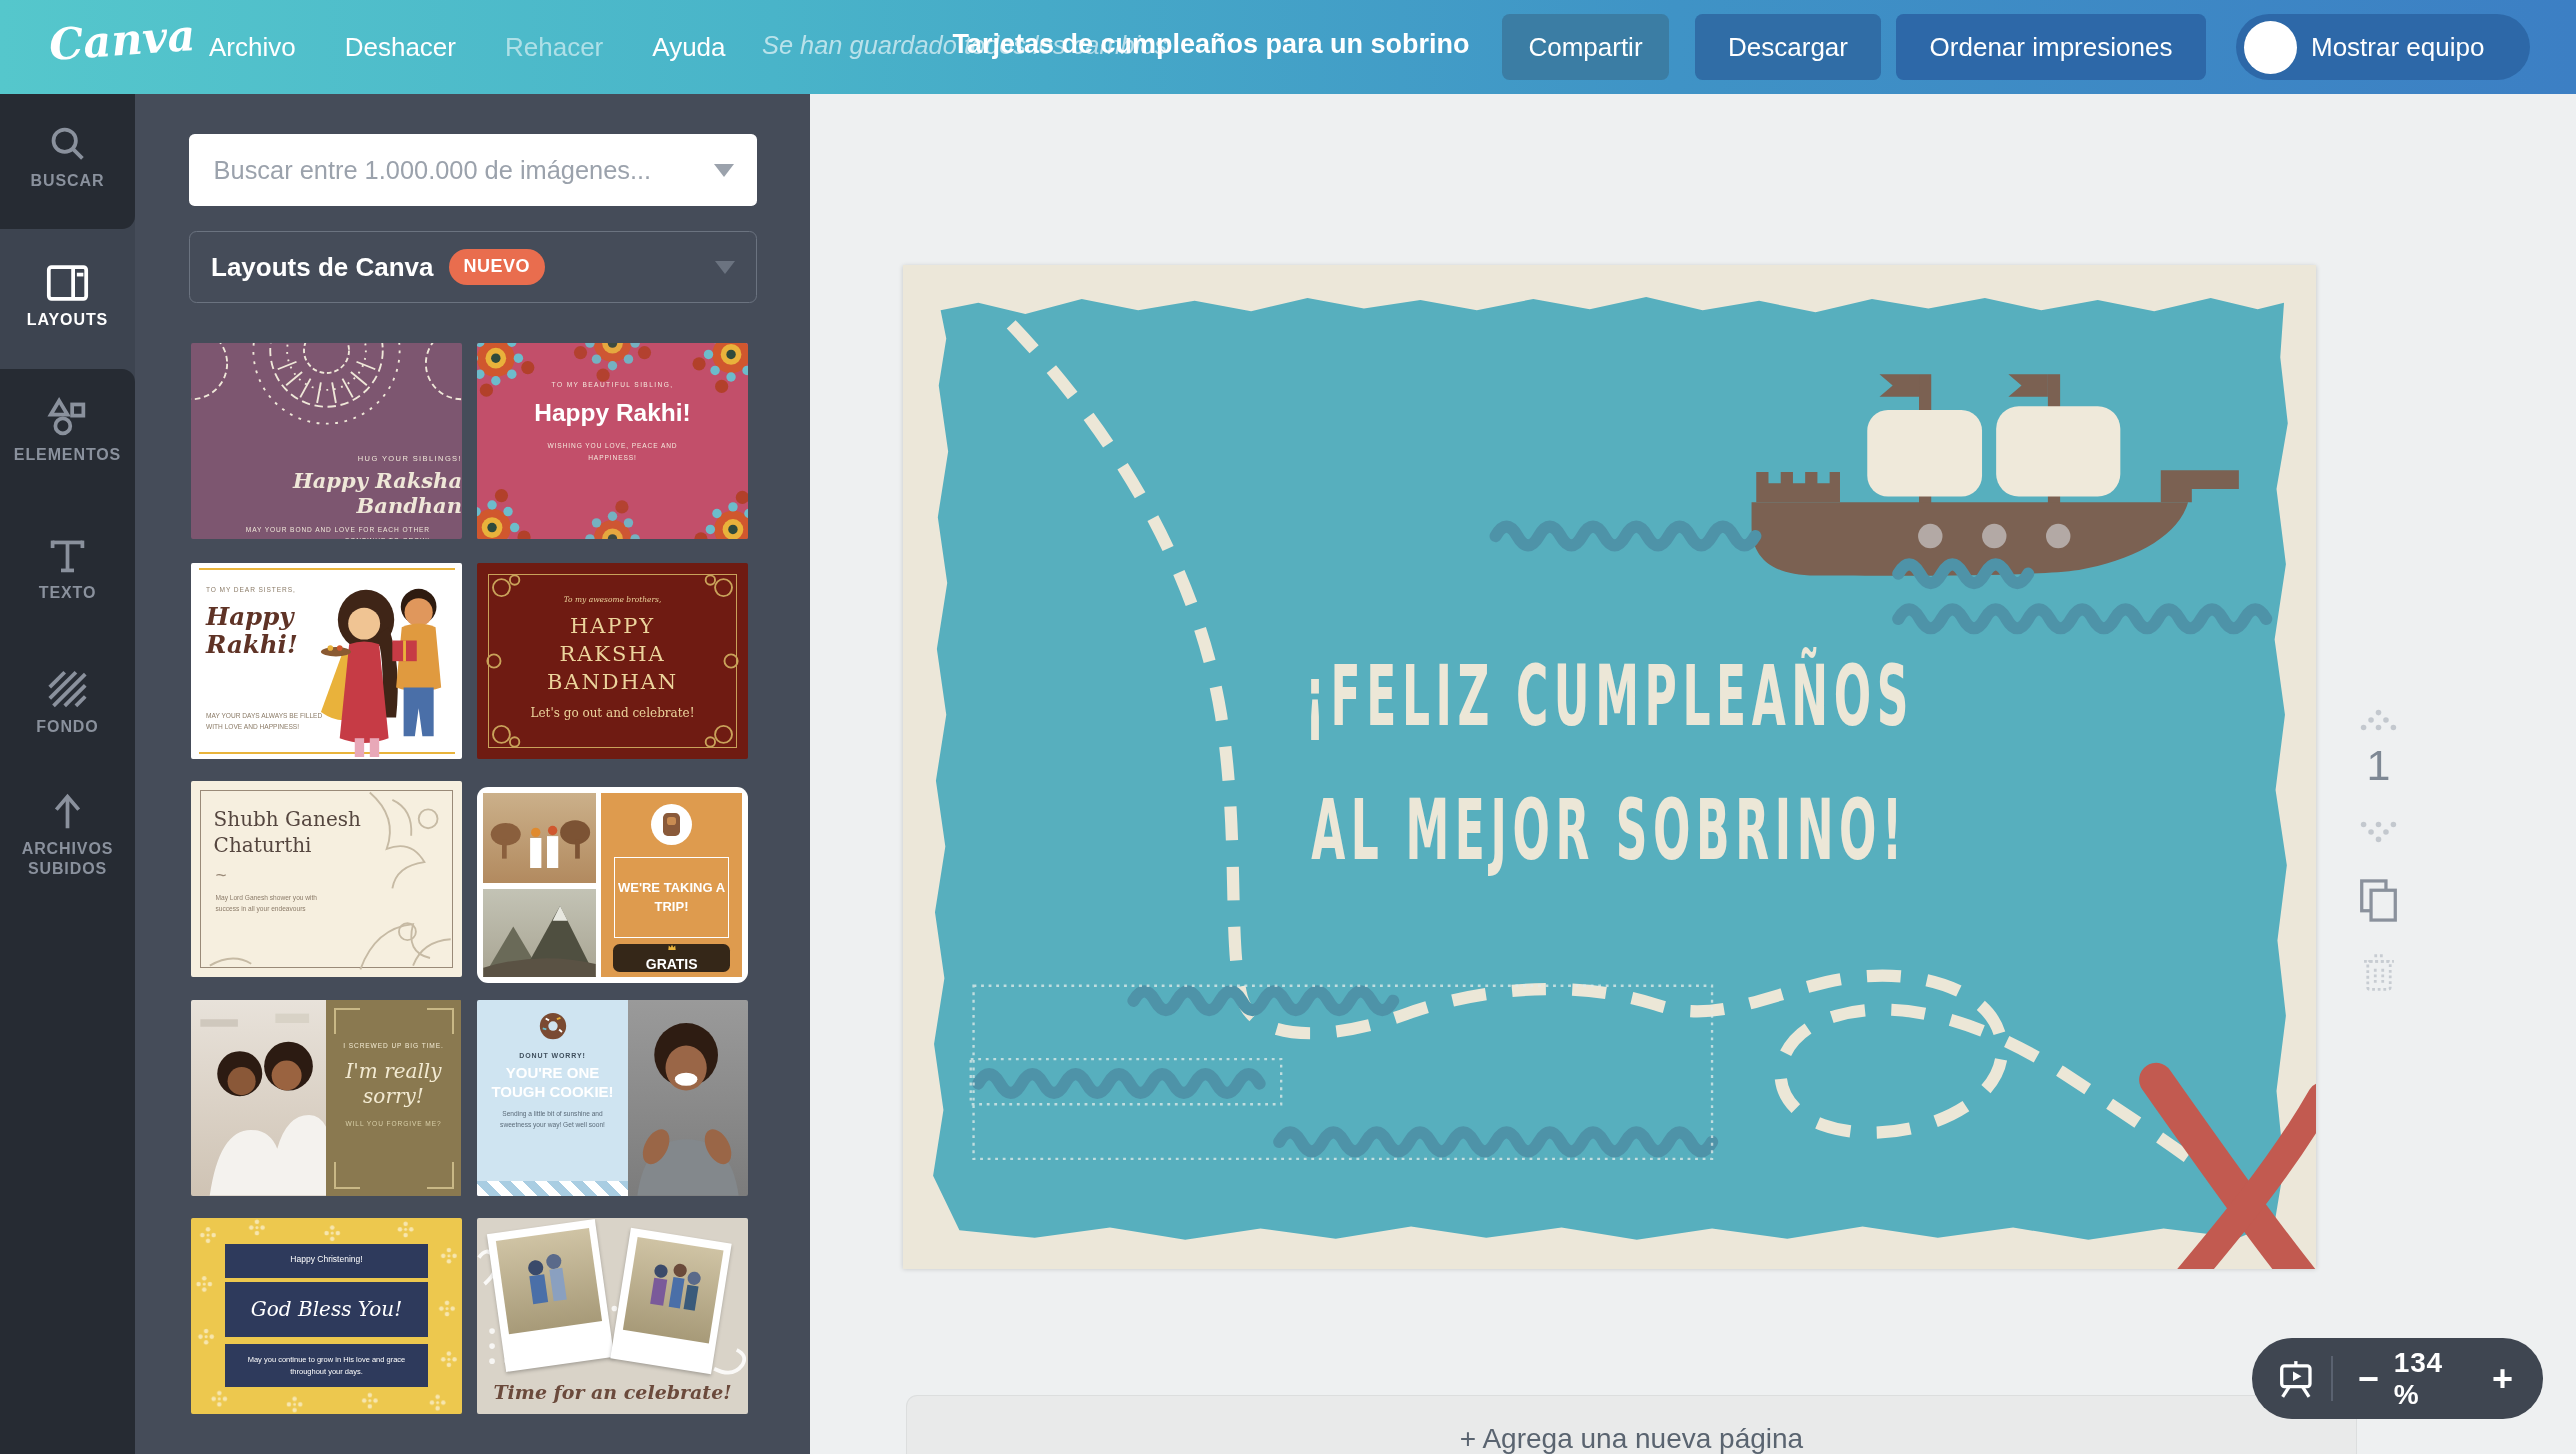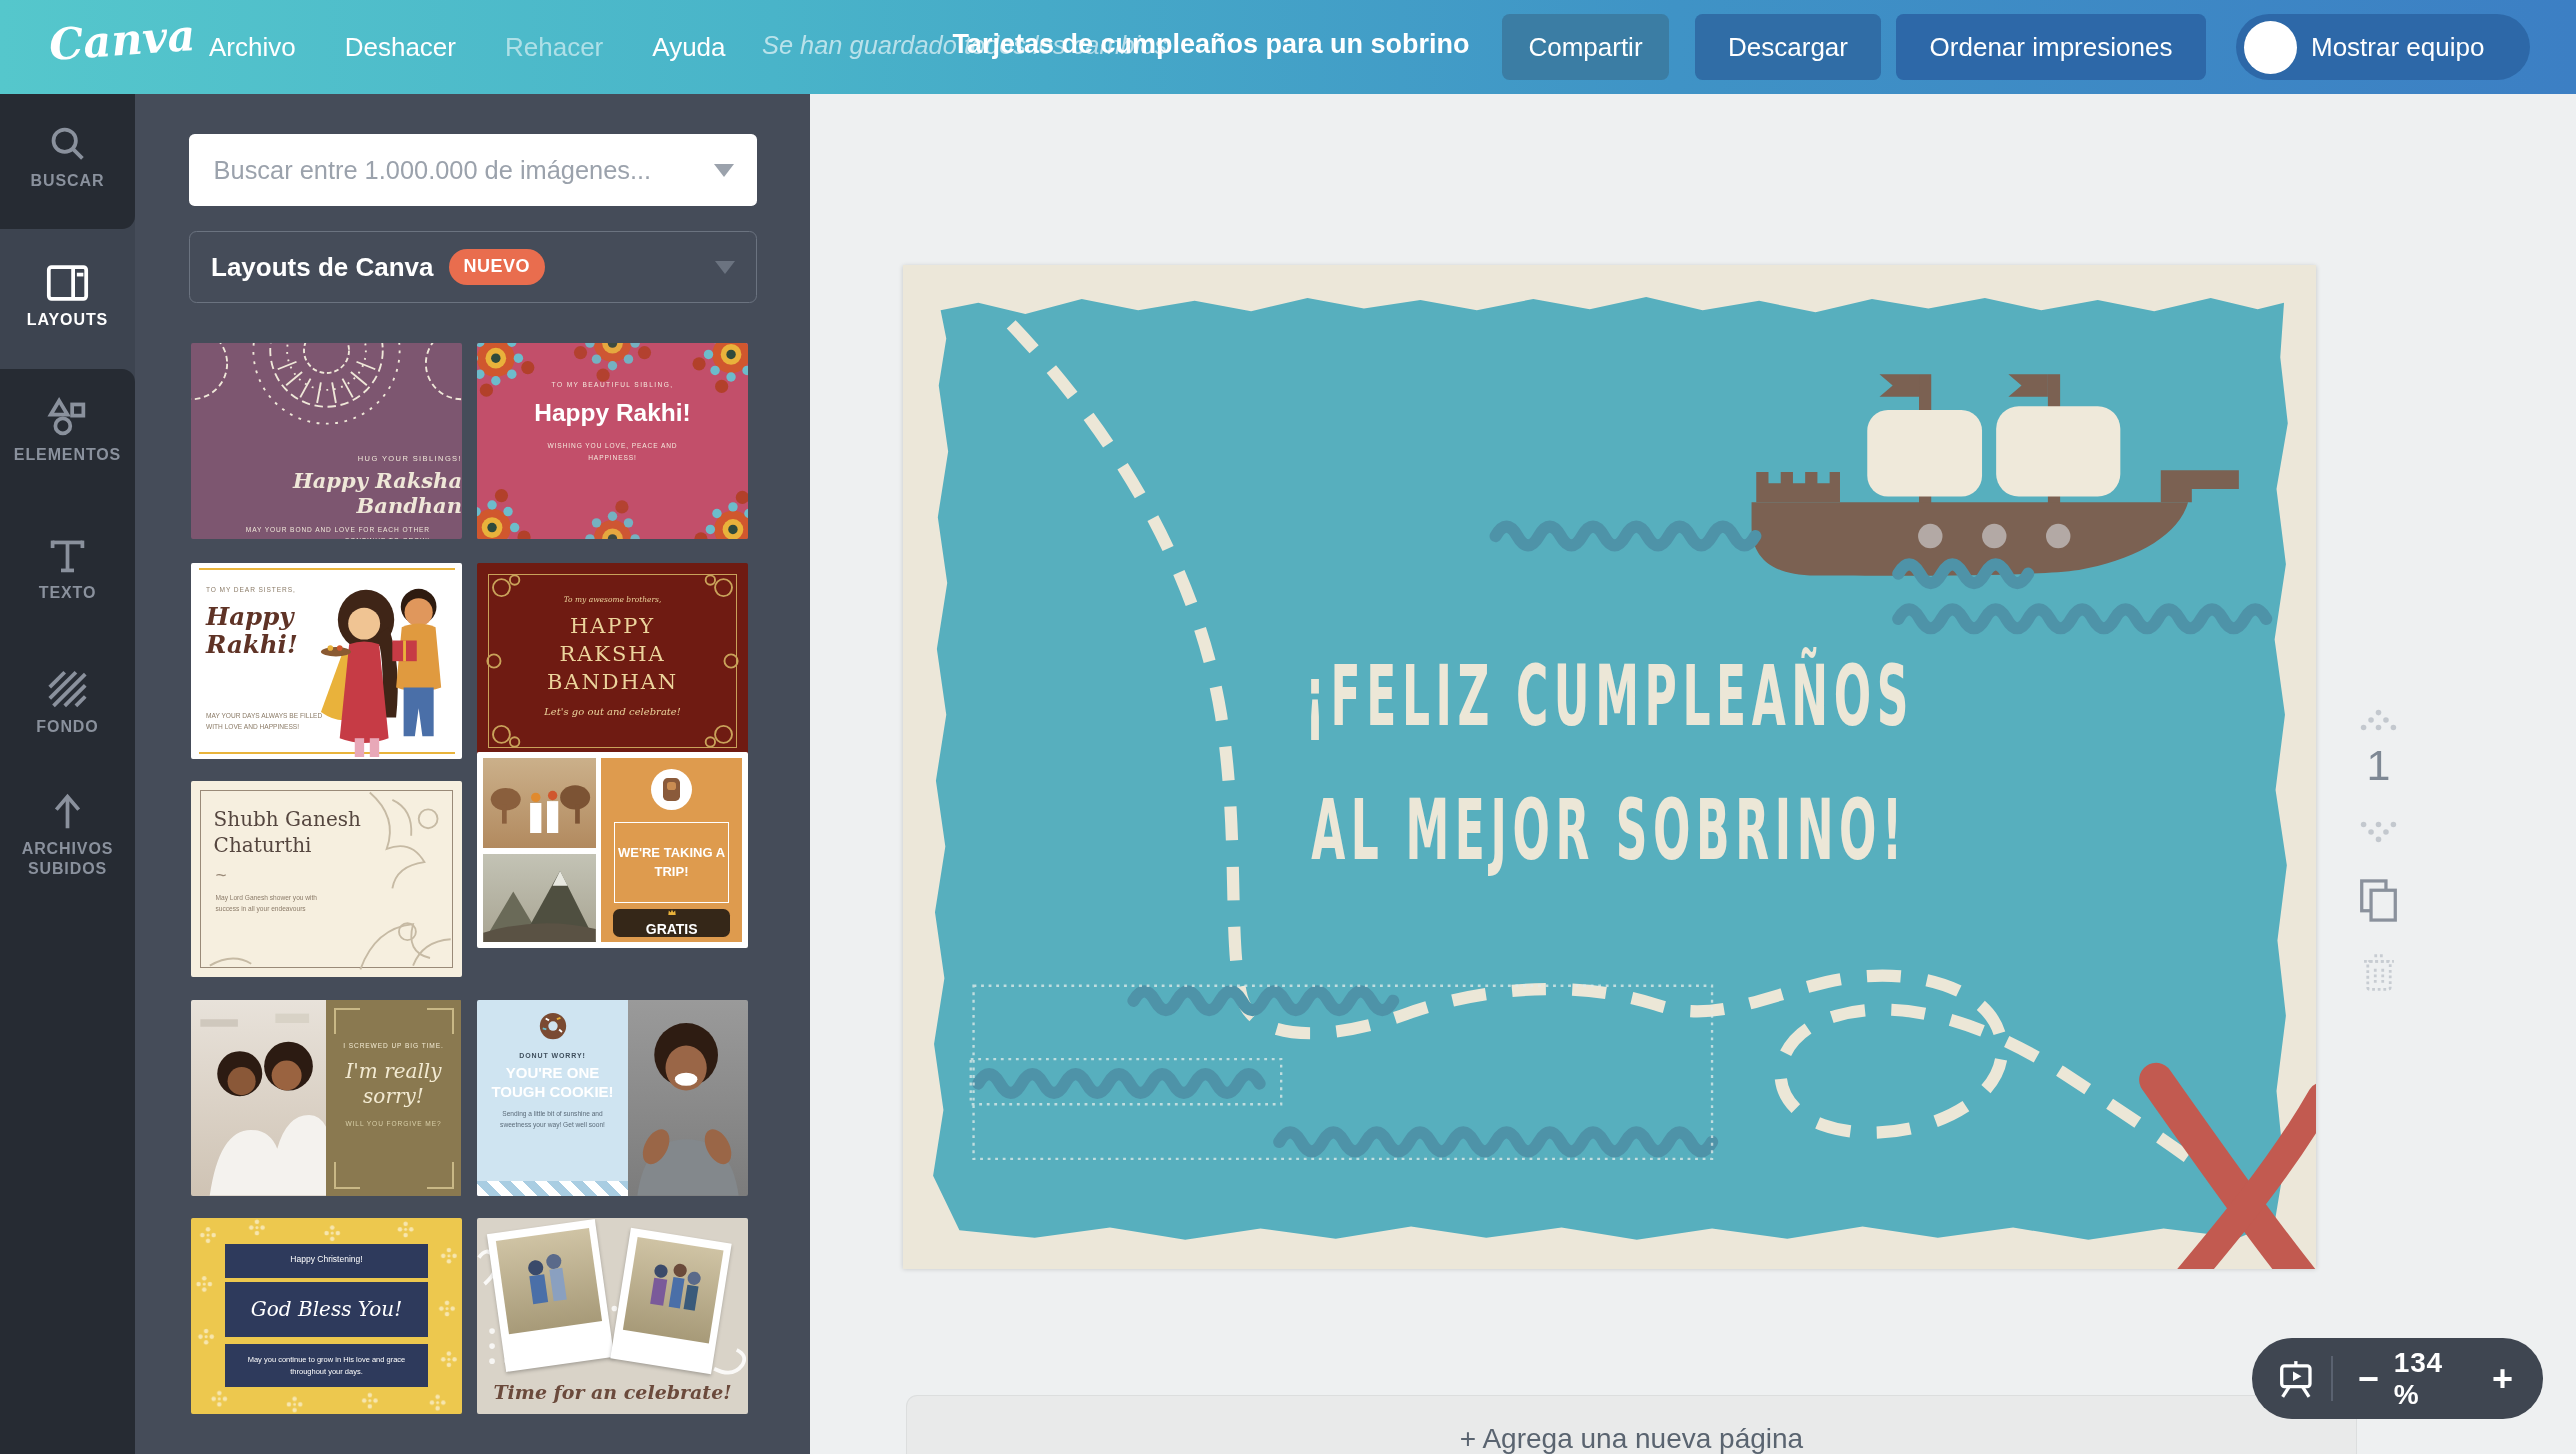--- a/index.html
+++ b/index.html
@@ -54,21 +54,21 @@
     border-radius:7.5px;display:flex;align-items:center;padding:0 21px;box-sizing:border-box;
     color:#fff;font-size:26px;font-weight:700;}
   .dd-badge{margin-left:15px;background:#e96d4e;color:#fff;border-radius:940px;padding:6.6px 15px 7.5px;
     font-size:18px;font-weight:700;letter-spacing:0.5px;}
   .layouts-dd .tri-down{margin-left:auto;border-top-color:#6b7380;}
 
   
   .thumb{position:absolute;width:271px;height:196px;overflow:hidden;border-radius:1.9px;cursor:pointer;}
   #t1{left:56px;top:249px;}  #t2{left:342px;top:249px;}
   #t3{left:56px;top:469px;}  #t4{left:342px;top:469px;}
-  #t5{left:56px;top:687px;}  #t6{left:342px;top:658px;}
+  #t5{left:56px;top:687px;}  #t6{left:342px;top:693px;border-radius:11px;}
   #t7{left:56px;top:906px;}  #t8{left:342px;top:906px;}
   #t9{left:56px;top:1124px;} #t10{left:342px;top:1124px;}
 
   .t1{background:#7d5670;color:#efe7d8;text-align:right;}
   .t1 svg{position:absolute;left:0;top:0;}
   .t1-small{padding-top:111px;font-size:7.5px;letter-spacing:1.4px;}
   .t1-title{font-family:"DejaVu Serif",serif;font-style:italic;font-weight:700;font-size:21px;margin-top:4.7px;}
   .t1-foot{font-size:6.6px;letter-spacing:0.9px;margin-top:7.5px;line-height:1.6;padding:0 32px;}
 
   .t2{background:#c24f6a;color:#f5e8dc;text-align:center;}
@@ -84,21 +84,21 @@
     font-style:italic;font-weight:700;color:#5f3326;font-size:24.5px;line-height:1.15;}
   .t3-foot{position:absolute;left:15px;top:147px;font-size:6.6px;color:#8a7a66;width:120px;line-height:1.7;}
   .t3 svg{position:absolute;right:0;top:7.5px;}
 
   .t4{background:#6f1b12;text-align:center;color:#ecd49c;}
   .t4-frame{position:absolute;left:11.3px;top:11.3px;right:11.3px;bottom:11.3px;border:1.4px solid #c9a25a;}
   .t4 svg{position:absolute;left:0;top:0;}
   .t4-pre{padding-top:32px;font-size:7.5px;font-family:"DejaVu Serif",serif;font-style:italic;position:relative;}
   .t4-title{font-family:"DejaVu Serif",serif;font-size:21px;letter-spacing:1.9px;margin-top:7.5px;
     line-height:1.35;padding:0 38px;position:relative;}
-  .t4-foot{font-size:10px;margin-top:9.4px;font-family:"DejaVu Serif",serif;font-style:italic;position:relative;}
+  .t4-foot{font-size:12px;margin-top:9.4px;font-family:"DejaVu Serif",serif;position:relative;}
 
   .t5{background:#f6efdf;}
   .t5-frame{position:absolute;left:9.4px;top:9.4px;right:9.4px;bottom:9.4px;border:0.9px solid #9a8a78;}
   .t5 svg{position:absolute;left:0;top:0;}
   .t5-title{position:absolute;left:22.6px;top:24.5px;font-family:"DejaVu Serif",serif;color:#55463f;
     font-size:20px;line-height:1.3;width:151px;}
   .t5-swirl{position:absolute;left:24.5px;top:83px;color:#9a8a78;font-size:19px;}
   .t5-foot{position:absolute;left:24.5px;top:111px;font-size:6.6px;color:#8c7c6a;width:113px;line-height:1.7;}
 
   .t6{background:#fff;}

